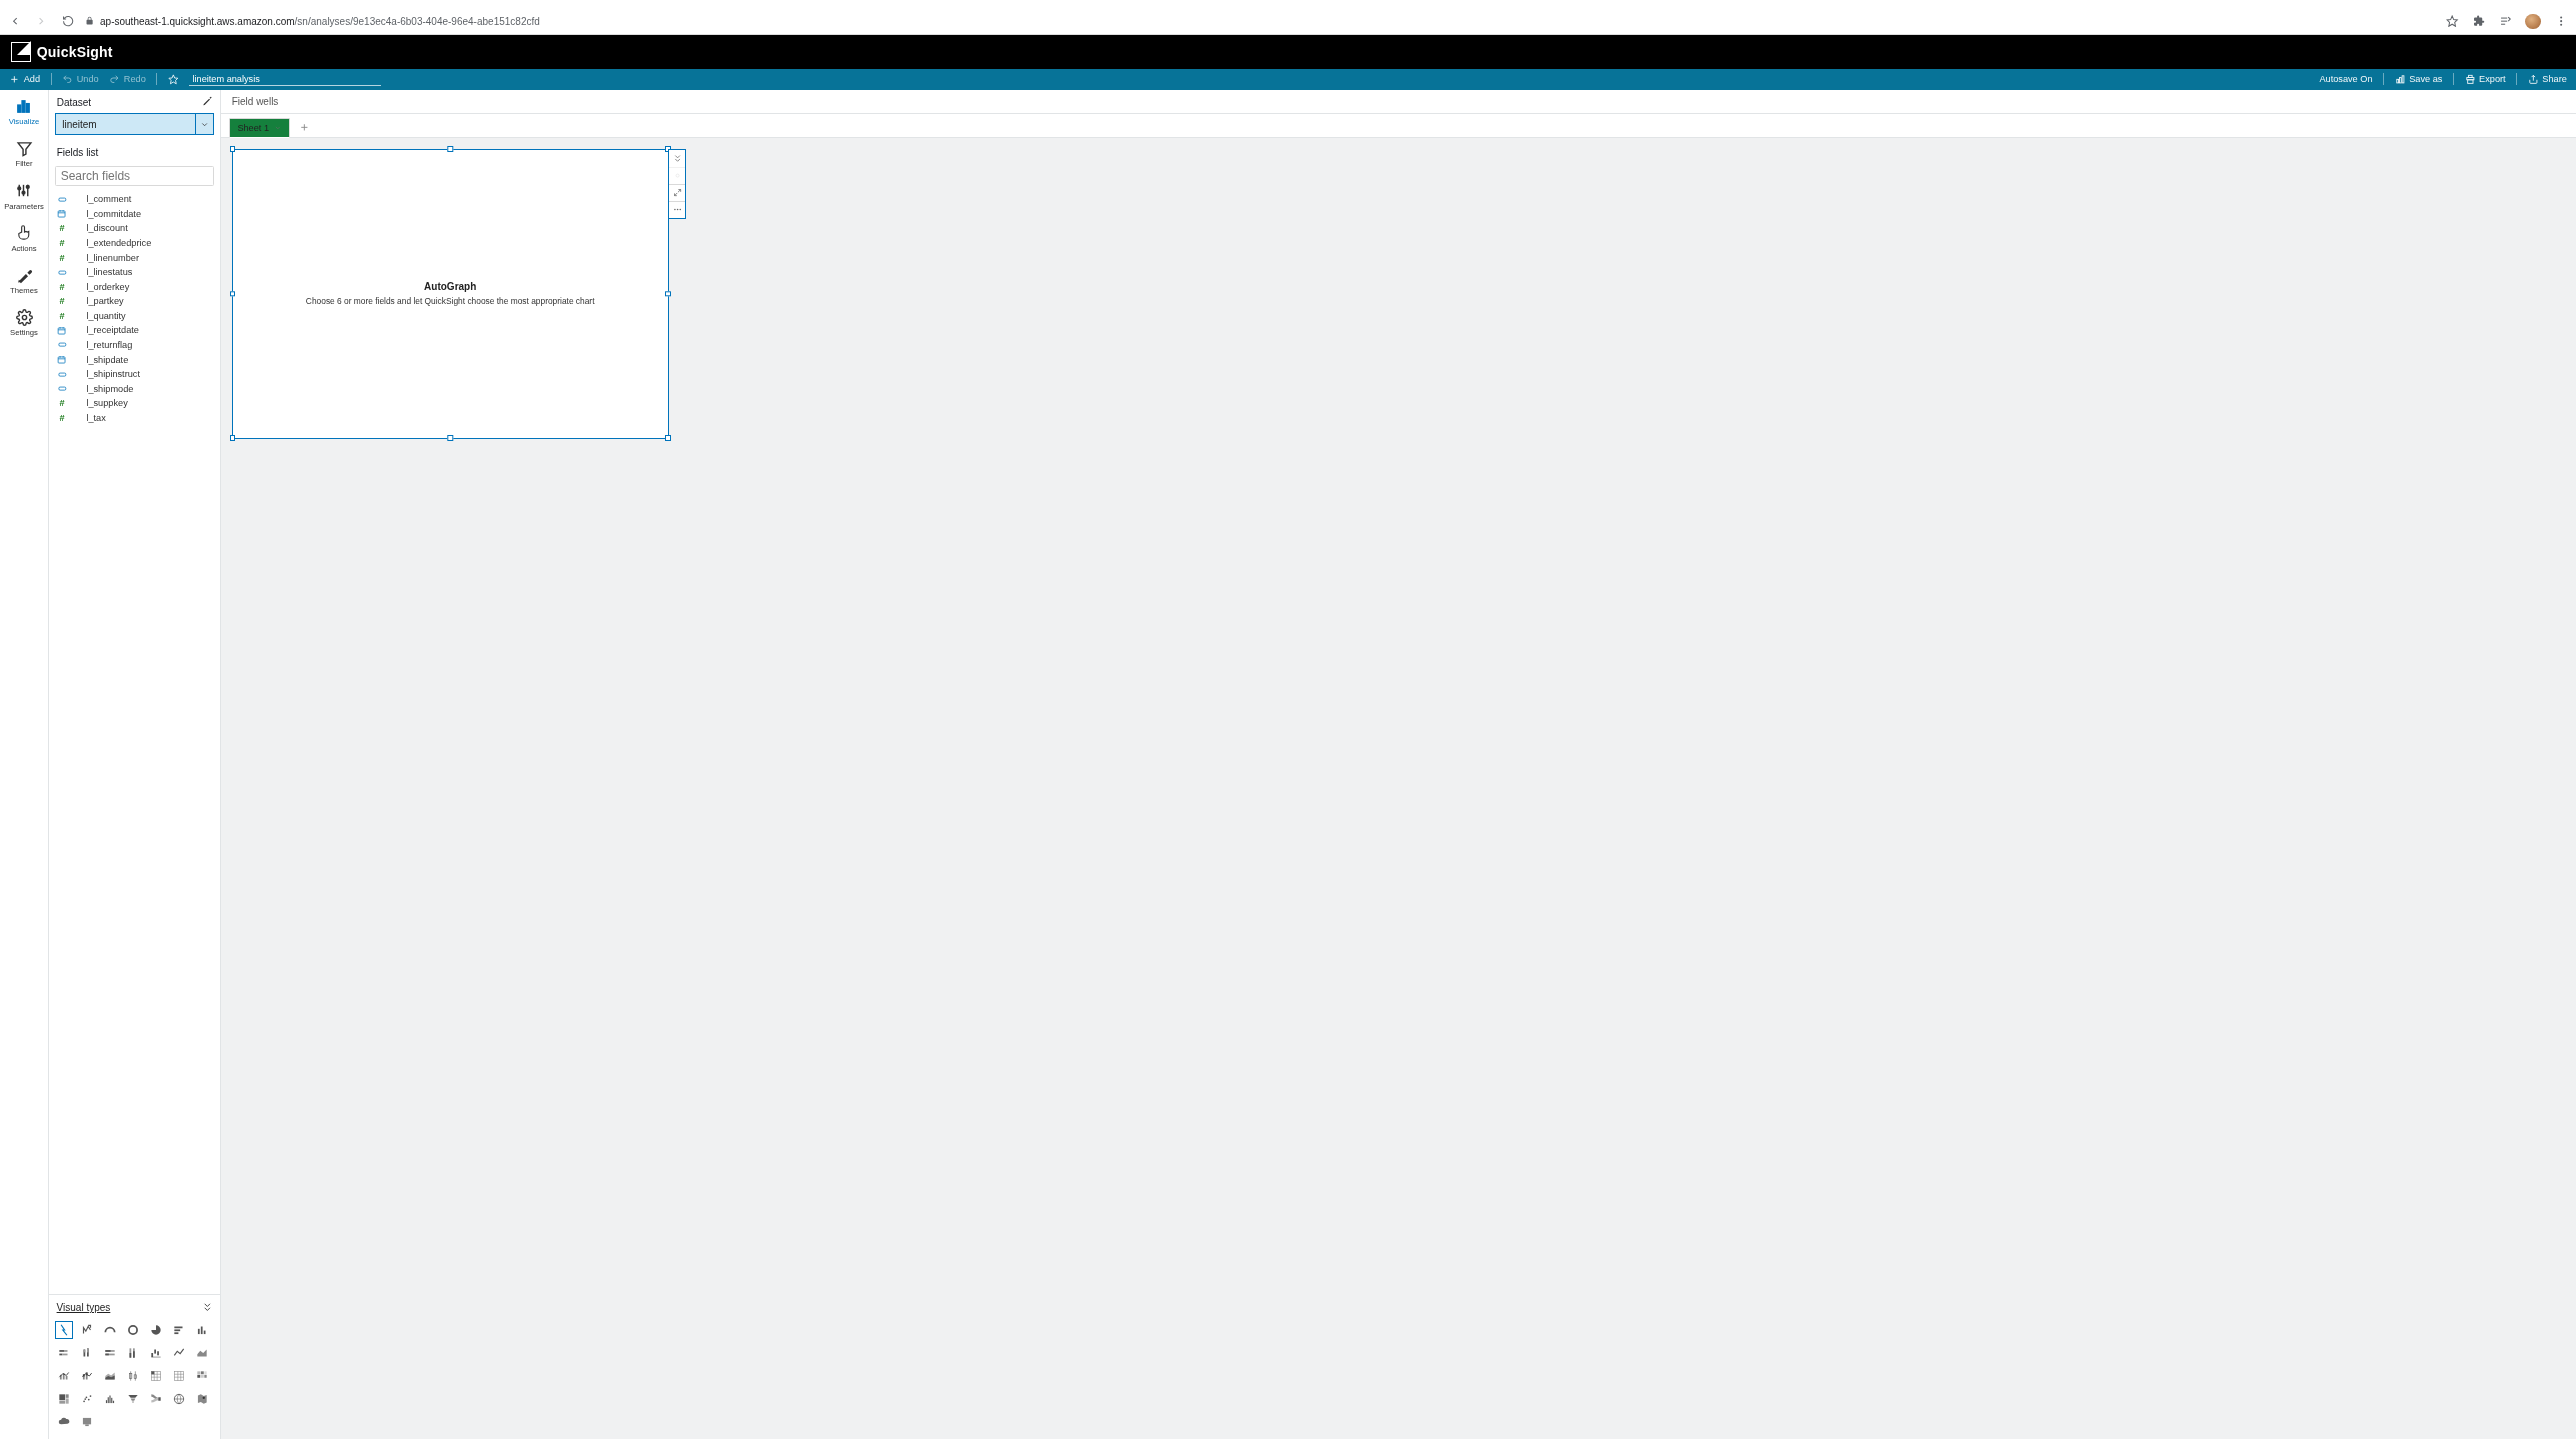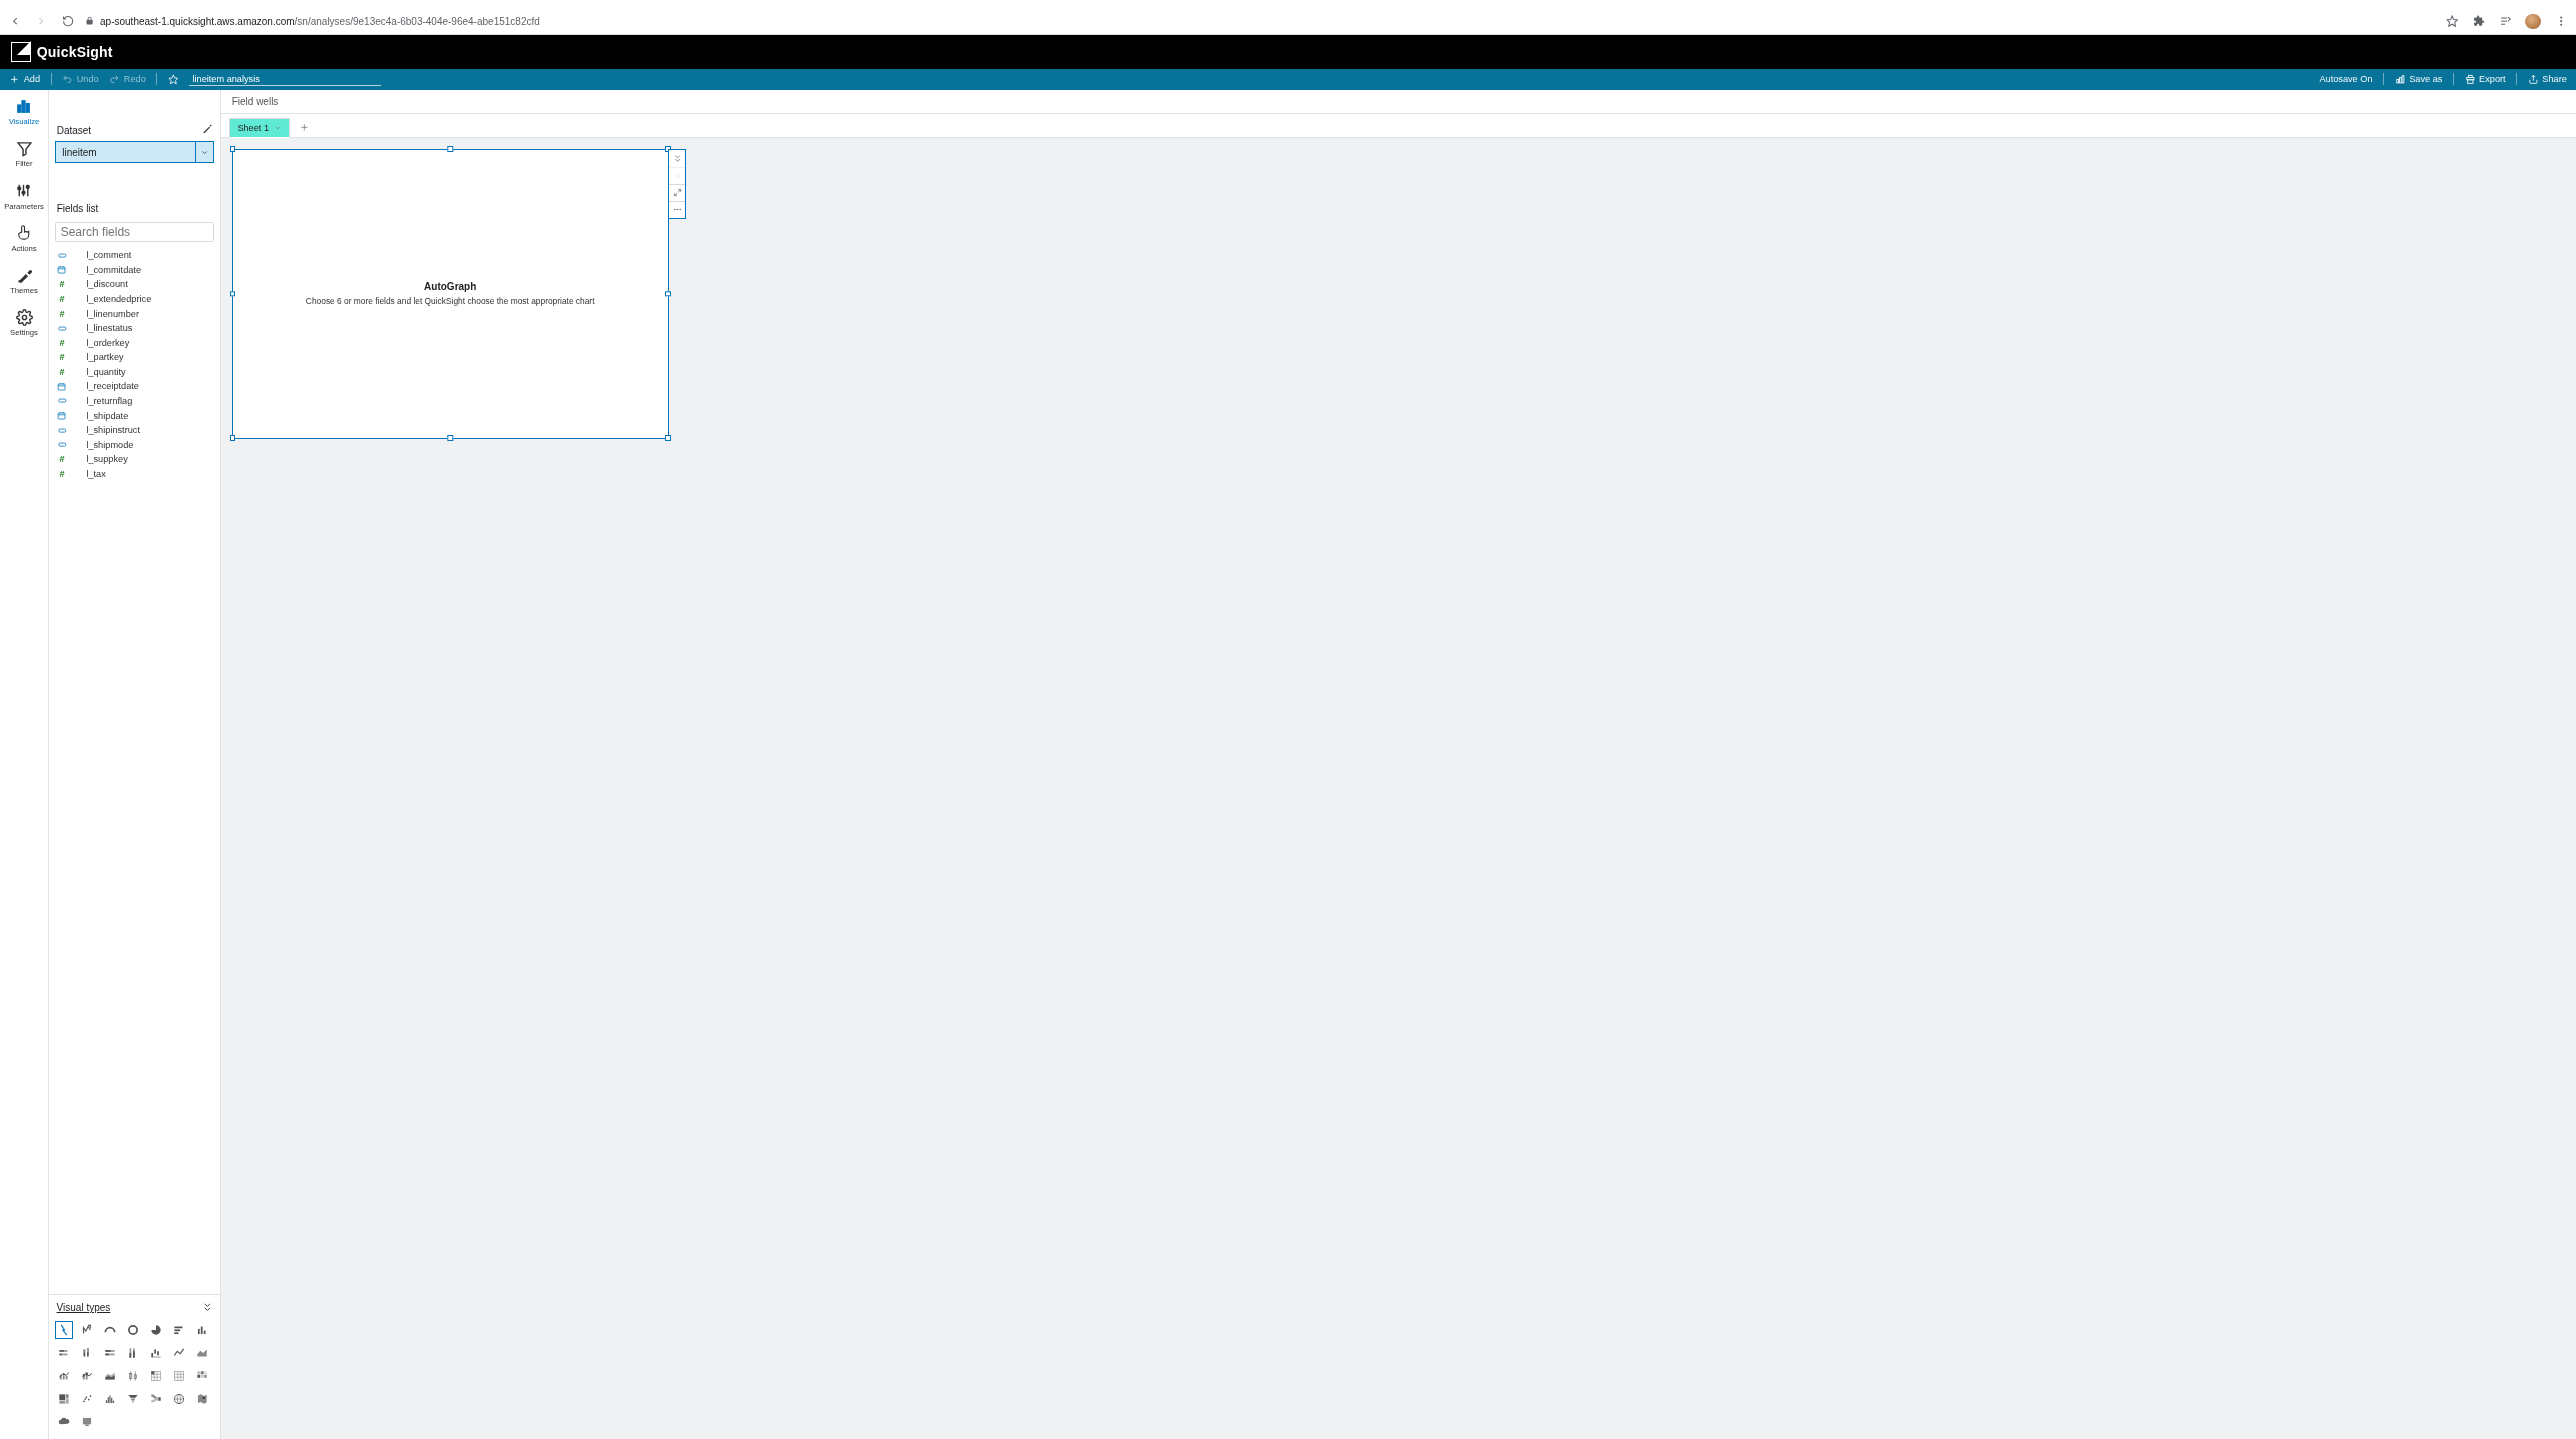--- a/index.html
+++ b/index.html
@@ -103,21 +103,21 @@
   border-left: 0.8px solid #e1e4e6;
   border-right: 0.8px solid #e1e4e6;
   display:flex;
   flex-direction:column;
   min-height:0;
 }
 .fp-section-title {
   padding: 6.1px 7.7px 4.6px 7.7px;
   font-size: 10px;
   color:#16191f;
-  display:flex; align-items:center; justify-content:space-between;margin-top:28px;
+  display:flex; align-items:center; justify-content:space-between;
 }
 .fp-section-title svg { width:10.7px; height:10.7px; }
 .dataset-select {
   margin: 0 6.1px 6.1px 6.1px;
   background:#cde8f6;
   border:0.8px solid #0073bb;
   height:21.5px;
   display:flex;
   align-items:center;
   justify-content:space-between;
@@ -192,21 +192,21 @@
   display:flex;
   align-items:center;
   gap: 6.1px;
   padding: 3.1px 7.7px 0 7.7px;
   border-bottom:0.8px solid #e1e4e6;
 }
 .sheet-tab {
   border:0.8px solid #d9d9d9;
   border-bottom: 0.8px solid #fff;
   border-radius: 1.5px 1.5px 0 0;
-  background:#5eead4;
+  background:#15803d;
   padding: 3.8px 7.7px;
   display:flex;
   align-items:center;
   gap:4.6px;
   font-size:9.2px;
   position:relative;
   top:0.8px;
 }
 .sheet-add {
   width:17px; height:17px; display:flex; align-items:center; justify-content:center;

